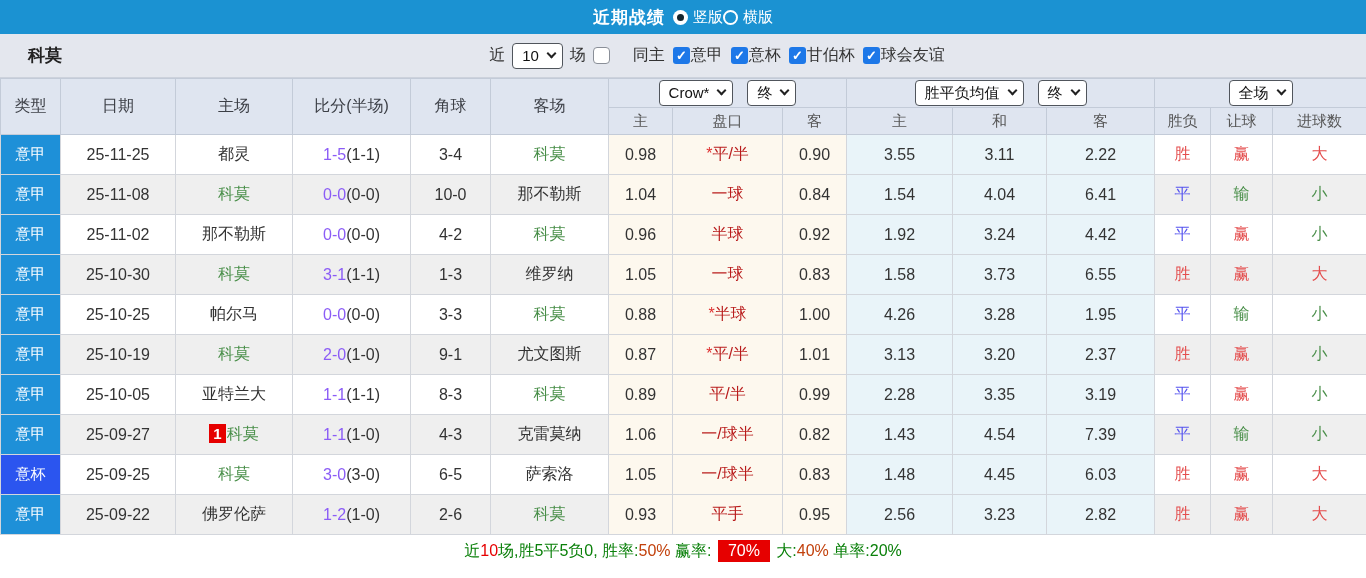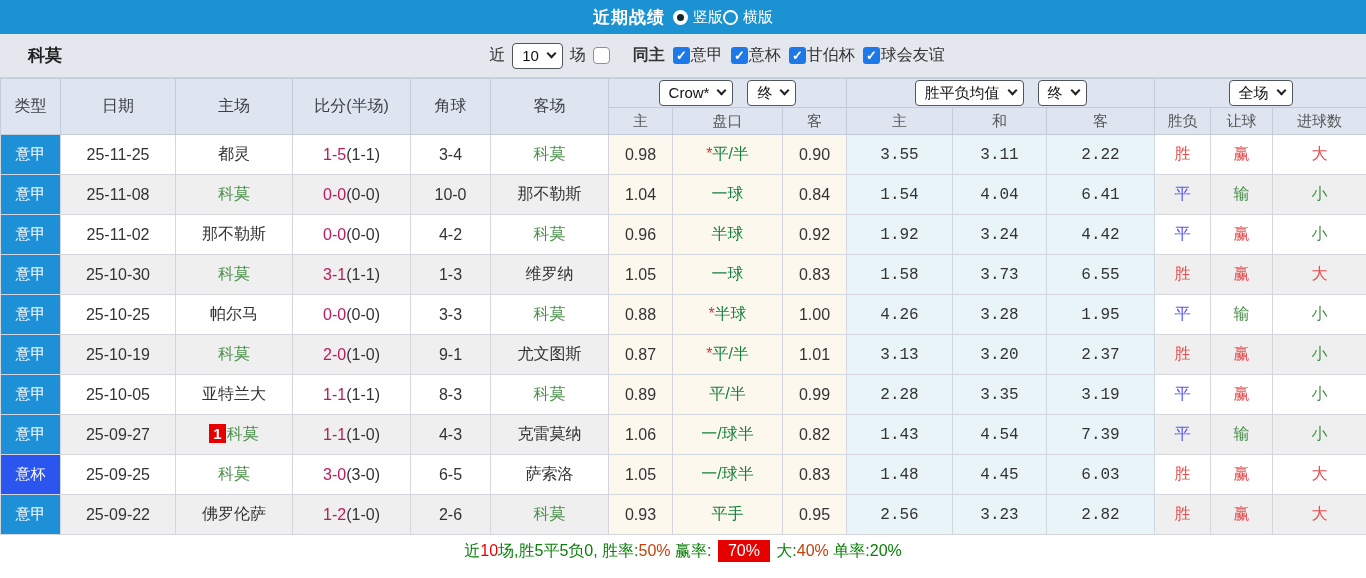--- a/index.html
+++ b/index.html
@@ -47,43 +47,43 @@
   }
   .cb-item { display: inline-flex; align-items: center; gap: 3px; cursor: pointer; }
   .cb {
     width: 17px; height: 17px; border-radius: 3px;
     display: inline-flex; align-items: center; justify-content: center;
   }
   .cb.checked { background: #1d78e8; color: #fff; font-size: 13px; font-weight: bold; }
   .cb.unchecked { background: #fff; border: 1px solid #8a8f98; border-radius: 4px; }
   .cb-label { color: #333; }
   #filter-checks { display: inline-flex; align-items: center; gap: 8px; }
-  #filter-checks .cb-item:first-child { gap: 23px; font-weight: bold; }
+  #filter-checks .cb-item:first-child { gap: 23px; }
   #filter-checks .cb-item:not(:first-child) { gap: 1px; }
 
   
   table { width: 1366px; border-collapse: collapse; table-layout: fixed; }
   th, td { border: 1px solid #d3d6dc; text-align: center; vertical-align: middle; overflow: hidden; }
   thead th {
     background: #dfe5f0; font-weight: normal; color: #3c3f46;
     border-color: #c3cbd8; font-size: 16px;
   }
   thead tr.hrow1 th { height: 29px; }
   thead tr.hrow2 th { height: 27px; font-size: 15px; color: #555; }
   thead .hgroup { display: flex; align-items: center; justify-content: center; gap: 14px; }
   tbody td { height: 40px; font-size: 16px; color: #333; background: #fff; }
   tbody tr.alt td { background: #efefef; }
   td.lg-a  { background: #1e90d8 !important; color: #fff; font-size: 15px; }
   td.lg-cup{ background: #2b55ef !important; color: #fff; font-size: 15px; }
   td.c-cream { background: #fdf8ee !important; }
-  td.c-blue  { background: #e9f4f9 !important; font-family: Liberation Mono, monospace; }
+  td.c-blue  { background: #e9f4f9 !important; }
   .team  { color: #4a8f4a; }
-  .c-ft  { color: #be185d; }
+  .c-ft  { color: #8b5cf6; }
   .c-ht  { color: #333; }
-  .hcap  { color: #15803d; }
+  .hcap  { color: #b91c1c; }
   .star  { color: #e03030; }
   .red   { color: #e44d4d; }
   .blue  { color: #5553ee; }
   .green { color: #4a8f4a; }
   .rank-badge {
     background: #e60000; color: #fff; font-weight: bold; font-size: 15px;
     padding: 0 4px; margin-right: 1px; display: inline-block; line-height: 19px;
   }
 
   

